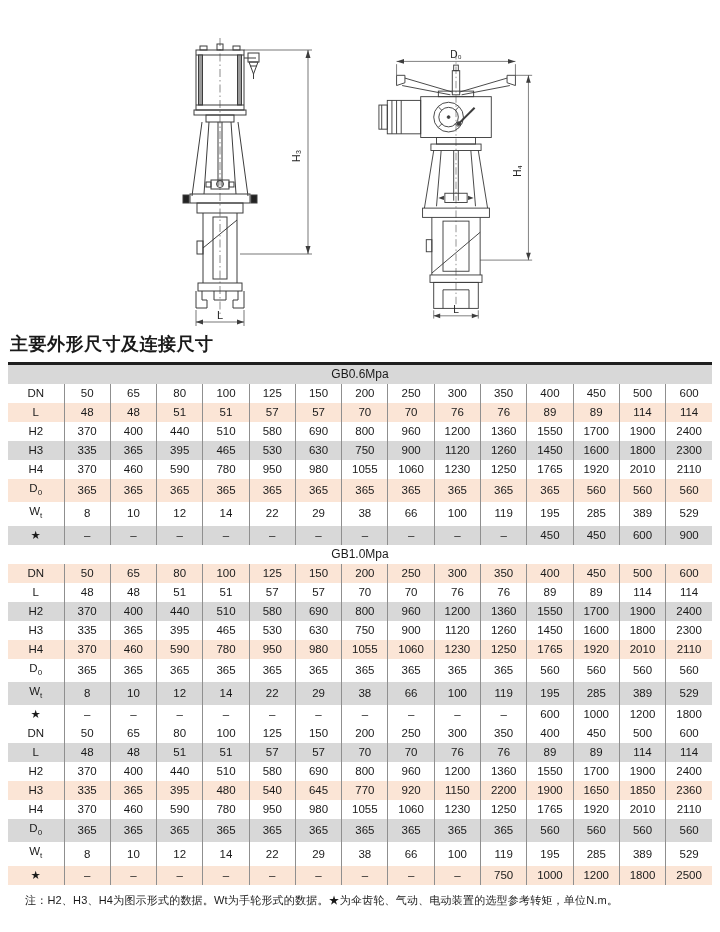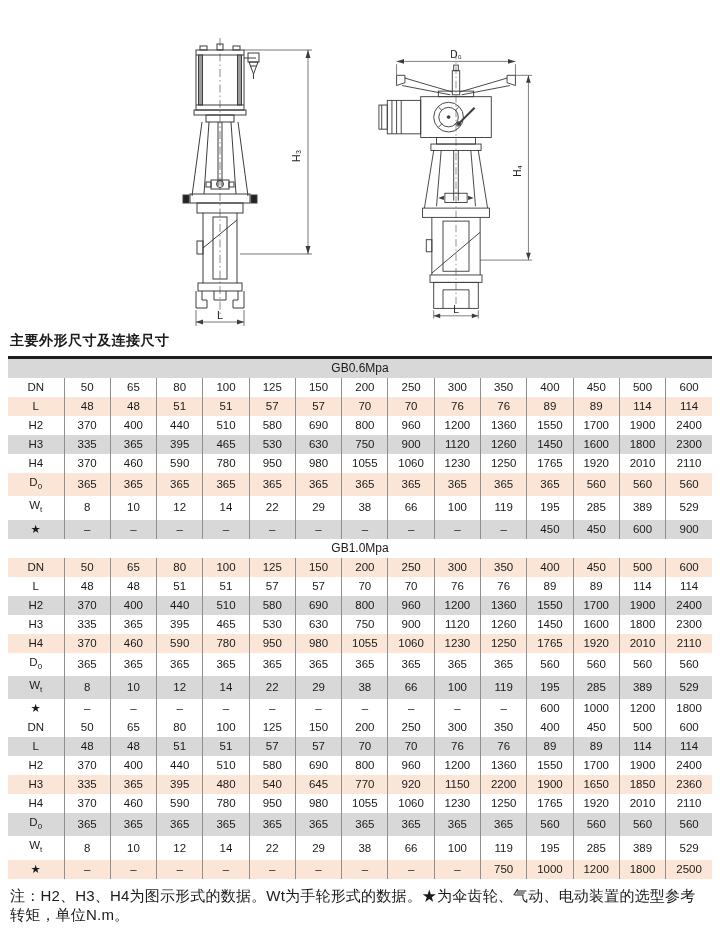--- a/index.html
+++ b/index.html
@@ -4,33 +4,33 @@
 <style>
   * { margin:0; padding:0; box-sizing:border-box; }
   html,body { background:#ffffff; }
   .page {
     position:relative; width:720px; height:932px; background:#fff;
     font-family:"Liberation Sans", sans-serif; color:#1a1a1a; overflow:hidden;
   }
   .drawings { position:relative; height:328px; }
   .drawings svg { position:absolute; }
   svg text { font-family:"Liberation Sans", sans-serif; fill:#222; }
-  .page-title { font-size:14px; font-weight:bold; padding:4px 10px 6px 10px; letter-spacing:0.5px; }
+  .page-title { font-size:18px; font-weight:bold; padding:4px 10px 6px 10px; letter-spacing:0.5px; }
   .top-rule { height:3px; background:#1f1f1f; margin:0 8px; }
   #dim-tables table {
     width:704px; margin:0 8px; border-collapse:collapse; table-layout:fixed;
   }
   #dim-tables td {
     height:19px; font-size:11.5px; text-align:center; vertical-align:middle;
     border-right:1px solid #8f8f8f; padding:0; line-height:19px;
   }
   #dim-tables td:last-child { border-right:none;margin-top:44px; }
   #dim-tables td.section { border-right:none; font-size:12px; }
   #dim-tables td.lbl sub { font-size:8px; }
-  .footnote { font-size:15px; padding:8px 10px 0 10px; letter-spacing:0.2px; }
+  .footnote { font-size:11px; padding:8px 10px 0 10px; letter-spacing:0.2px;margin-left:15px; }
 </style>
 </head>
 <body>
 
 <div class="page">
 
   <div class="drawings">
 
     <svg style="left:140px; top:36px;" width="200" height="295" viewBox="0 0 200 295">
       <g stroke="#3d3d3d" stroke-width="1" fill="none">

